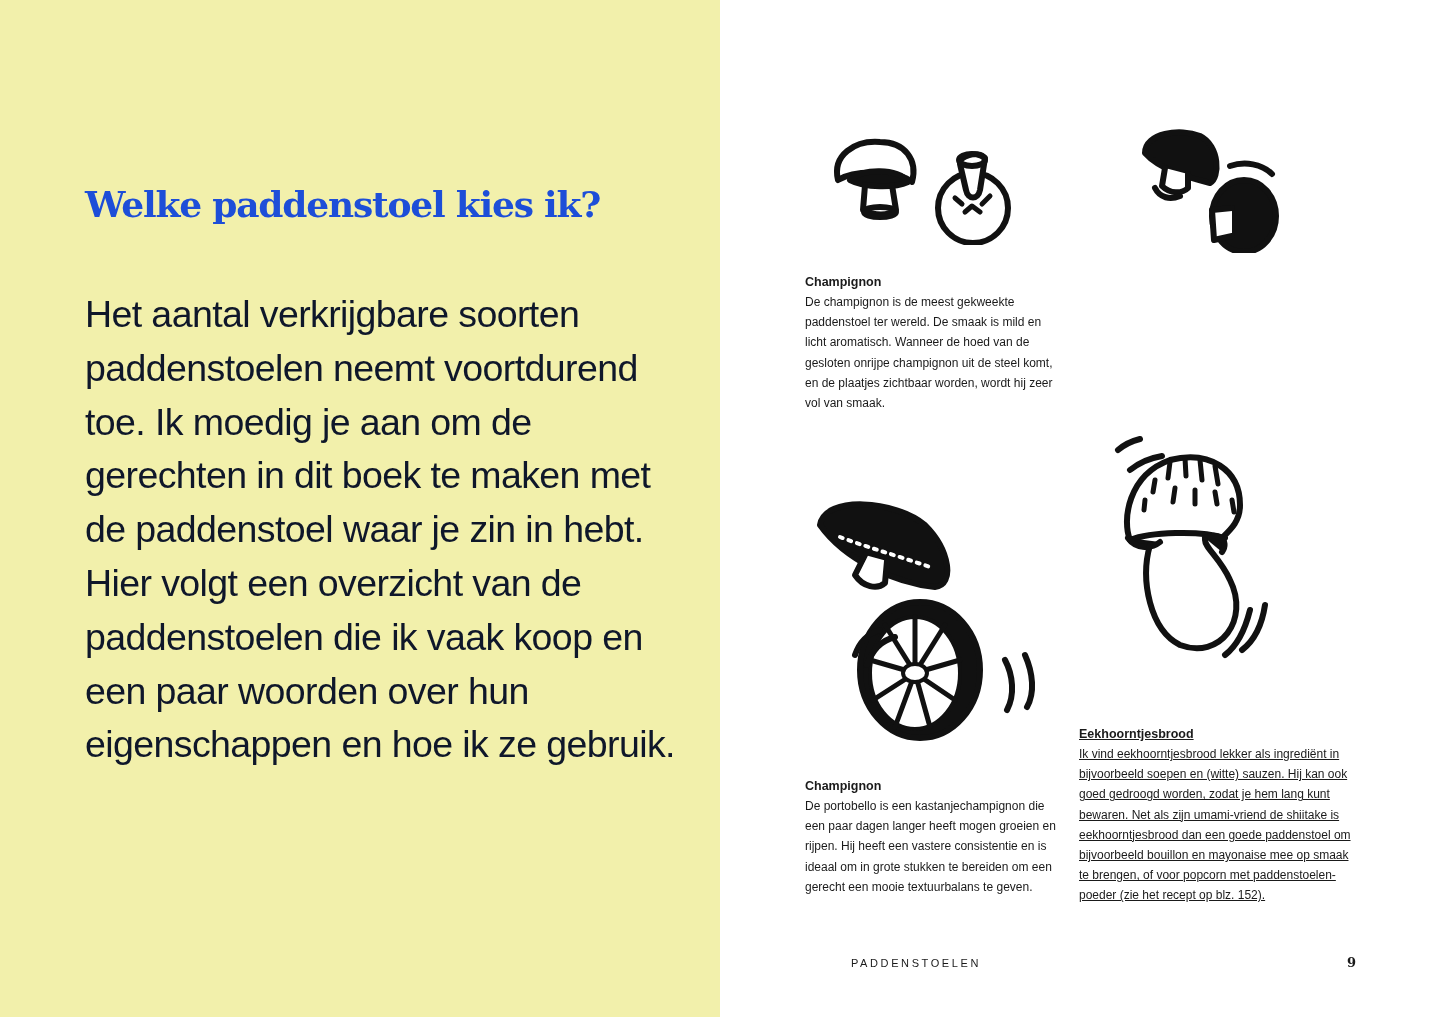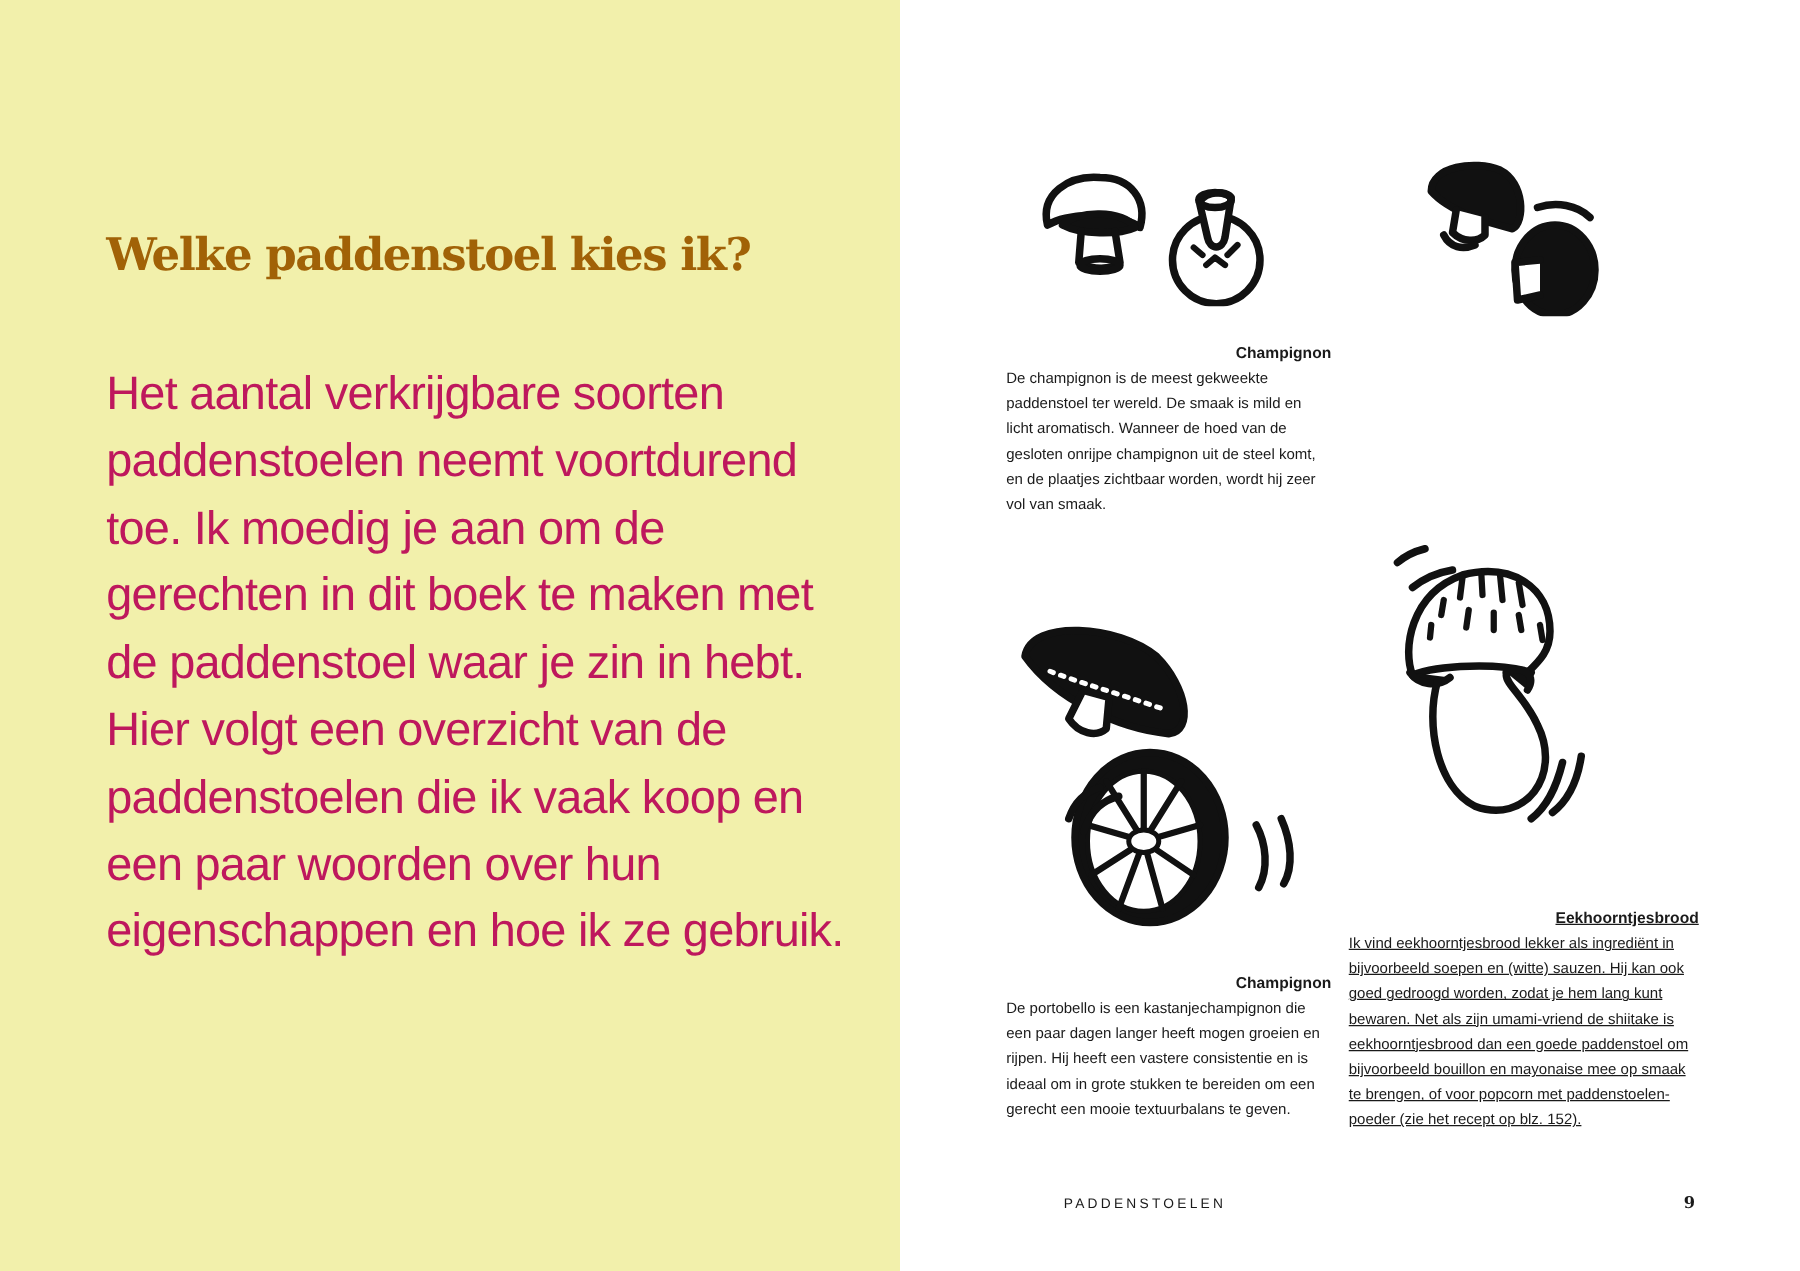--- a/index.html
+++ b/index.html
@@ -11,29 +11,29 @@
     position: absolute; left: 0; top: 0; width: 720px; height: 1017px;
     background: #f2f0ab;
   }
   .right-page {
     position: absolute; left: 720px; top: 0; width: 720px; height: 1017px;
     background: #ffffff;
   }
   .chapter-heading {
     position: absolute; left: 85px; top: 183px; margin: 0;
     font-family: "DejaVu Serif", "Liberation Serif", serif;
-    font-weight: bold; font-size: 36px; letter-spacing: -1.2px; color: #a16207;
+    font-weight: bold; font-size: 36px; letter-spacing: -1.2px; color: #1d4ed8;
   }
   .intro-text {
     position: absolute; left: 85px; top: 288px; width: 600px; margin: 0;
     font-family: "Liberation Sans", sans-serif;
-    font-size: 37.5px; line-height: 53.8px; color: #be185d; letter-spacing: -0.6px;
+    font-size: 37.5px; line-height: 53.8px; color: #0f172a; letter-spacing: -0.6px;
   }
   .entry { position: absolute; font-family: "Liberation Sans", sans-serif; color: #1a1a1a; }
-  .entry-title { font-size: 12.5px; font-weight: bold; line-height: 20px; margin: 0; text-align: right; }
+  .entry-title { font-size: 12.5px; font-weight: bold; line-height: 20px; margin: 0; }
   .entry-body { font-size: 12px; line-height: 20.2px; margin: 0; }
   #entry-champignon { left: 85px; top: 272px; width: 260px; }
   #entry-kastanje { left: 377px; top: 272px; width: 260px; }
   #entry-portobello { left: 85px; top: 776px; width: 260px; }
   #entry-eekhoorn { left: 359px; top: 724px; width: 280px; text-decoration: underline; }
   .illus { position: absolute; }
   .footer-label {
     position: absolute; left: 87px; top: 957px;
     font-family: "Liberation Sans", sans-serif; font-size: 11px; letter-spacing: 2.6px; color: #1a1a1a; margin-left: 44px;
   }

